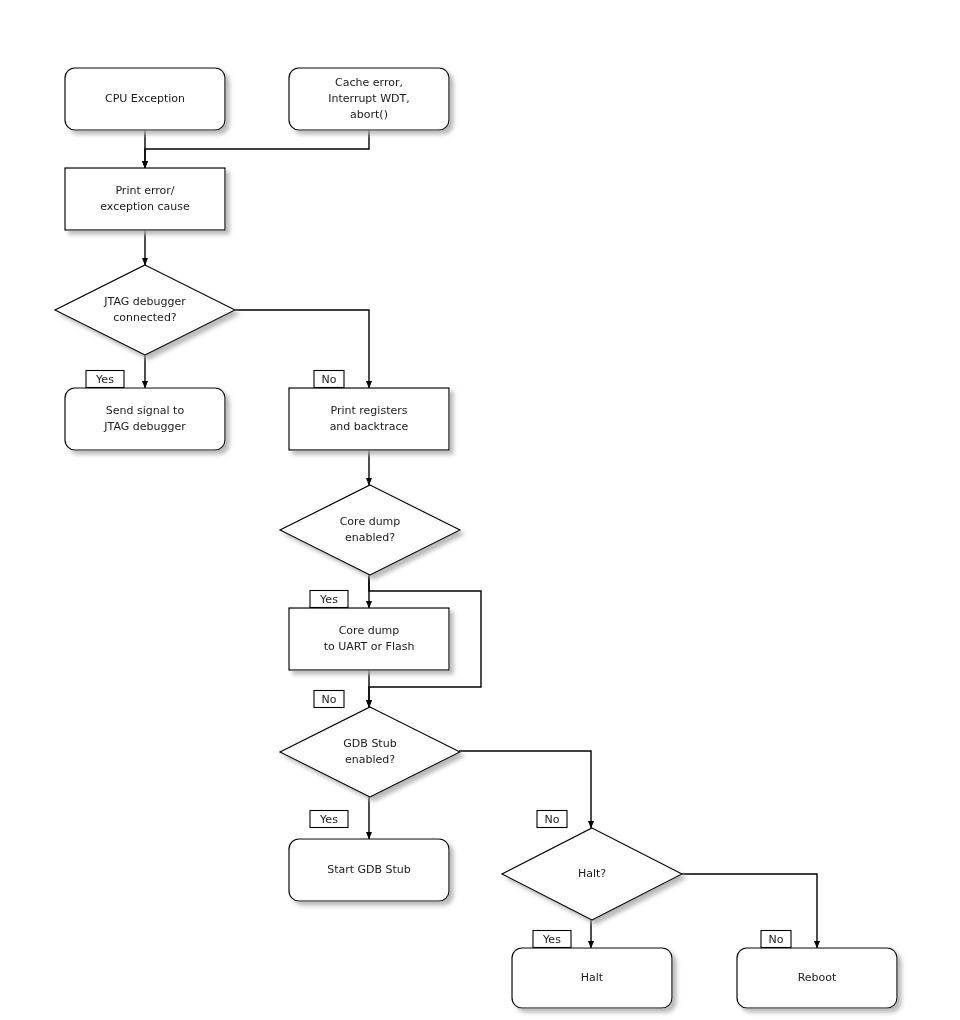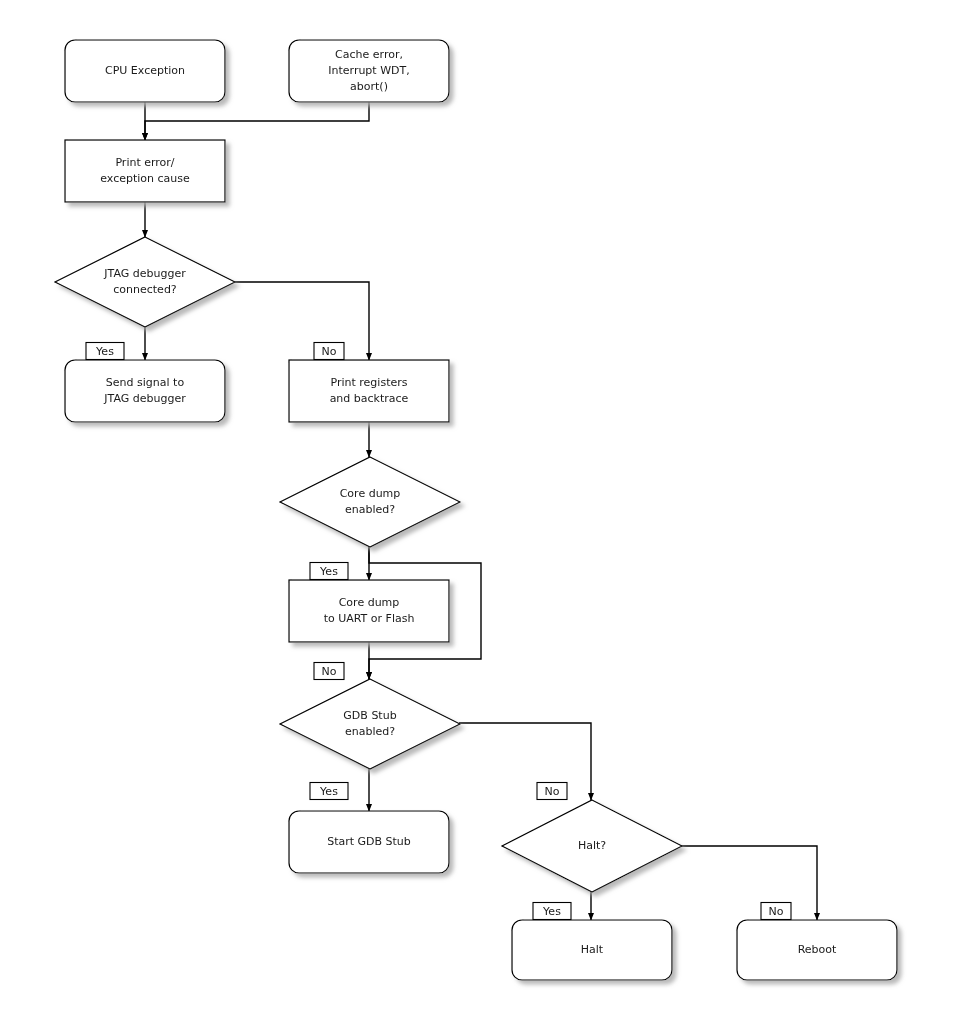--- a/index.html
+++ b/index.html
@@ -10,20 +10,21 @@
   body {
     width: 960px;
     height: 1020px;
     font-family: "DejaVu Sans", sans-serif;
     overflow: hidden;
   }
   #diagram-root {
     position: relative;
     width: 960px;
     height: 920px;
+    margin-top: 28px;
   }
   svg#flowchart {
     display: block;
     width: 960px;
     height: 1020px;
   }
   .node-shape {
     fill: #ffffff;
     stroke: #000000;
     stroke-width: 1.2;

